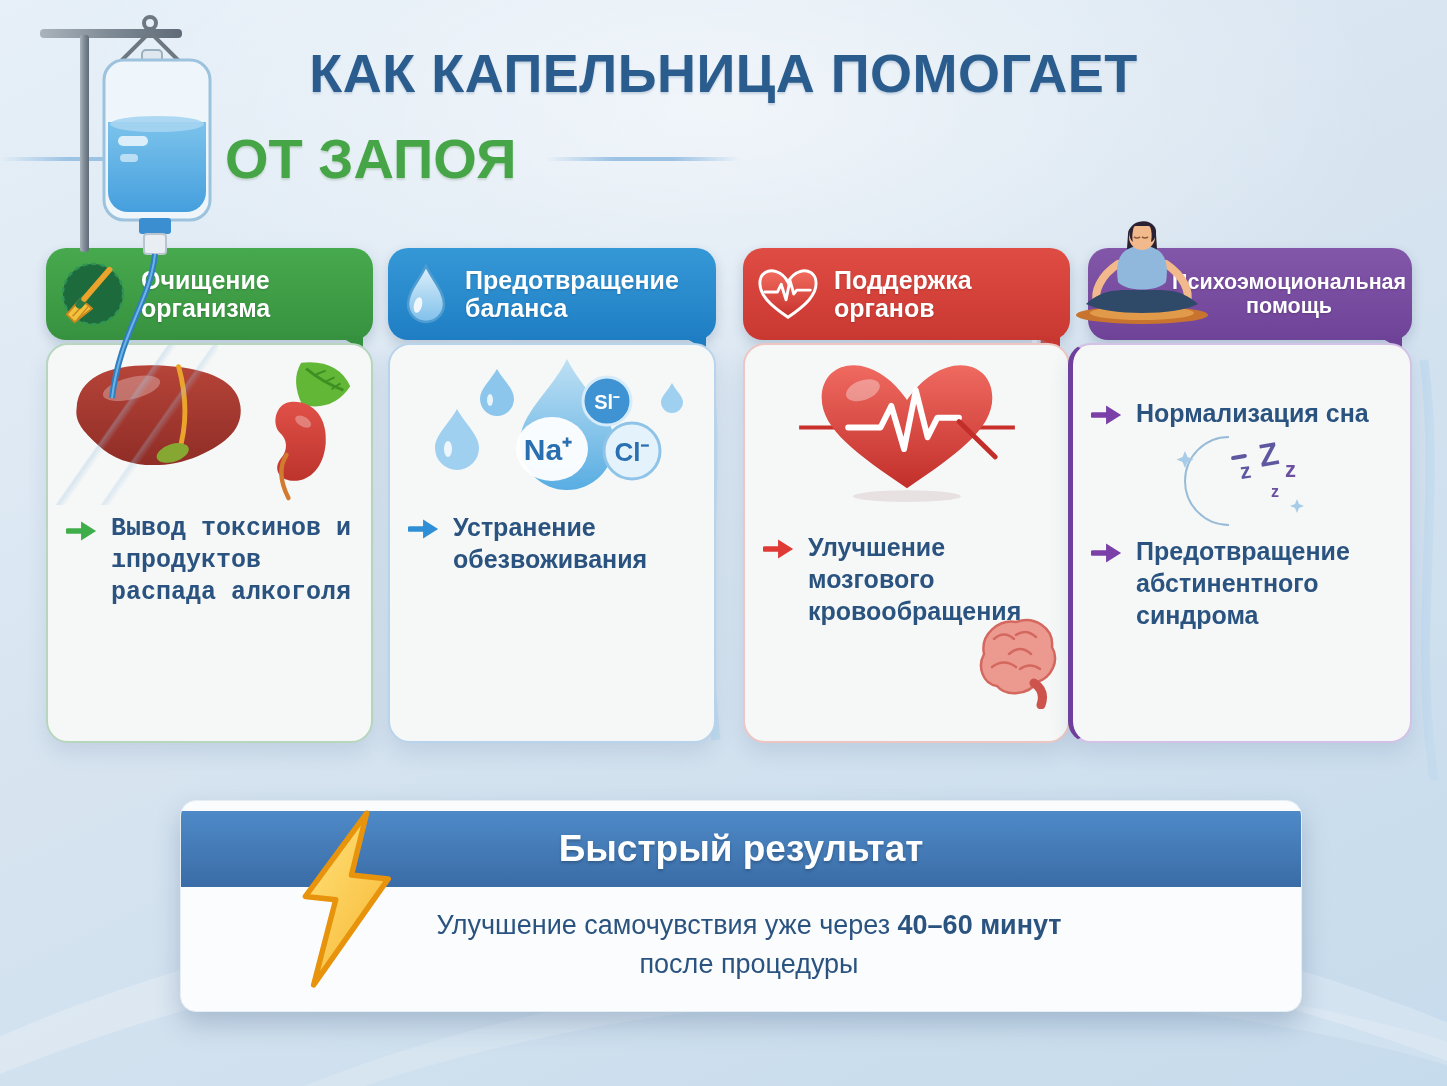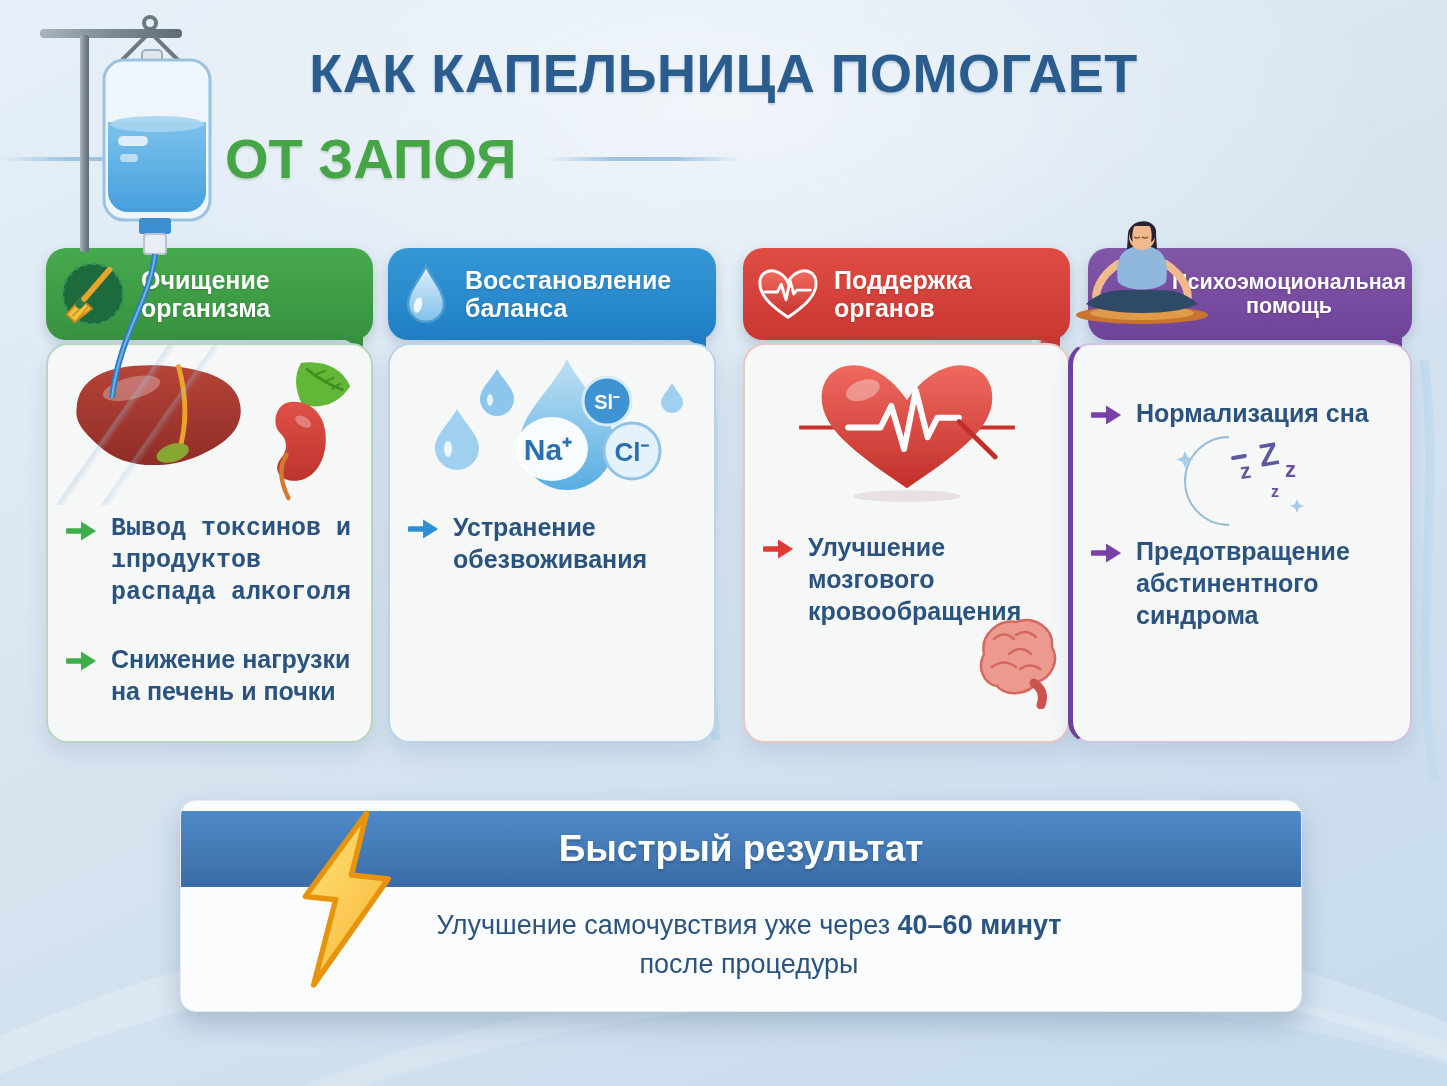--- a/index.html
+++ b/index.html
@@ -162,43 +162,36 @@
         <path d="M228 106 C 220 118 222 134 230 150" stroke="#d27a2f" stroke-width="4.5" fill="none" stroke-linecap="round"></path>
         <ellipse cx="245" cy="72" rx="9" ry="5" fill="#ffffff" opacity="0.3" transform="rotate(30 245 72)"></ellipse>
       </svg>
       <div class="bullet b1">
         <svg class="arr" width="32" height="24" viewBox="0 0 34 24">
           <path d="M2 12 H18" stroke="currentColor" stroke-width="6" stroke-linecap="round" fill="none"></path>
           <path d="M16 2 L32 12 L16 22 Z" fill="currentColor"></path>
         </svg>
         <div class="btxt">Вывод токсинов и ıпродуктов распада алкоголя</div>
       </div>
-      <div class="bullet b2">
-        <svg class="arr" width="32" height="24" viewBox="0 0 34 24">
-          <path d="M2 12 H18" stroke="currentColor" stroke-width="6" stroke-linecap="round" fill="none"></path>
-          <path d="M16 2 L32 12 L16 22 Z" fill="currentColor"></path>
-        </svg>
-        <div class="btxt">Снижение нагрузки на печень и почки</div>
-      </div>
     </div>
   </div>
 
   <div class="col c2">
     <div class="hdr">
       <svg class="hdr-icon" width="50" height="64" viewBox="0 0 50 64">
         <defs>
           <linearGradient id="gD" x1="0" y1="0" x2="0" y2="1">
             <stop offset="0" stop-color="#dff0fb"></stop>
               <stop offset="1" stop-color="#7fc0ea"></stop>
           </linearGradient>
         </defs>
         <path d="M25 4 C 17 20 7 30 7 42 A18 18 0 0 0 43 42 C 43 30 33 20 25 4 Z" fill="url(#gD)" stroke="#4d9dd2" stroke-width="2.5"></path>
         <ellipse cx="17" cy="43" rx="4" ry="8" fill="#ffffff" opacity="0.85" transform="rotate(14 17 43)"></ellipse>
       </svg>
-      <div class="hdr-label">Восстановление баланса</div>
+      <div class="hdr-label">Предотвращение баланса</div>
     </div>
     <div class="card">
       <svg class="illu" width="300" height="150" viewBox="0 0 300 150">
         <defs>
           <linearGradient id="gBig" x1="0" y1="0" x2="0" y2="1">
             <stop offset="0" stop-color="#bfe0f4"></stop>
               <stop offset="1" stop-color="#58ade2"></stop>
           </linearGradient>
         </defs>
         <path d="M95 18 C 88 30 78 38 78 48 A17 17 0 0 0 112 48 C 112 38 102 30 95 18 Z" fill="#8cc6ec"></path>

